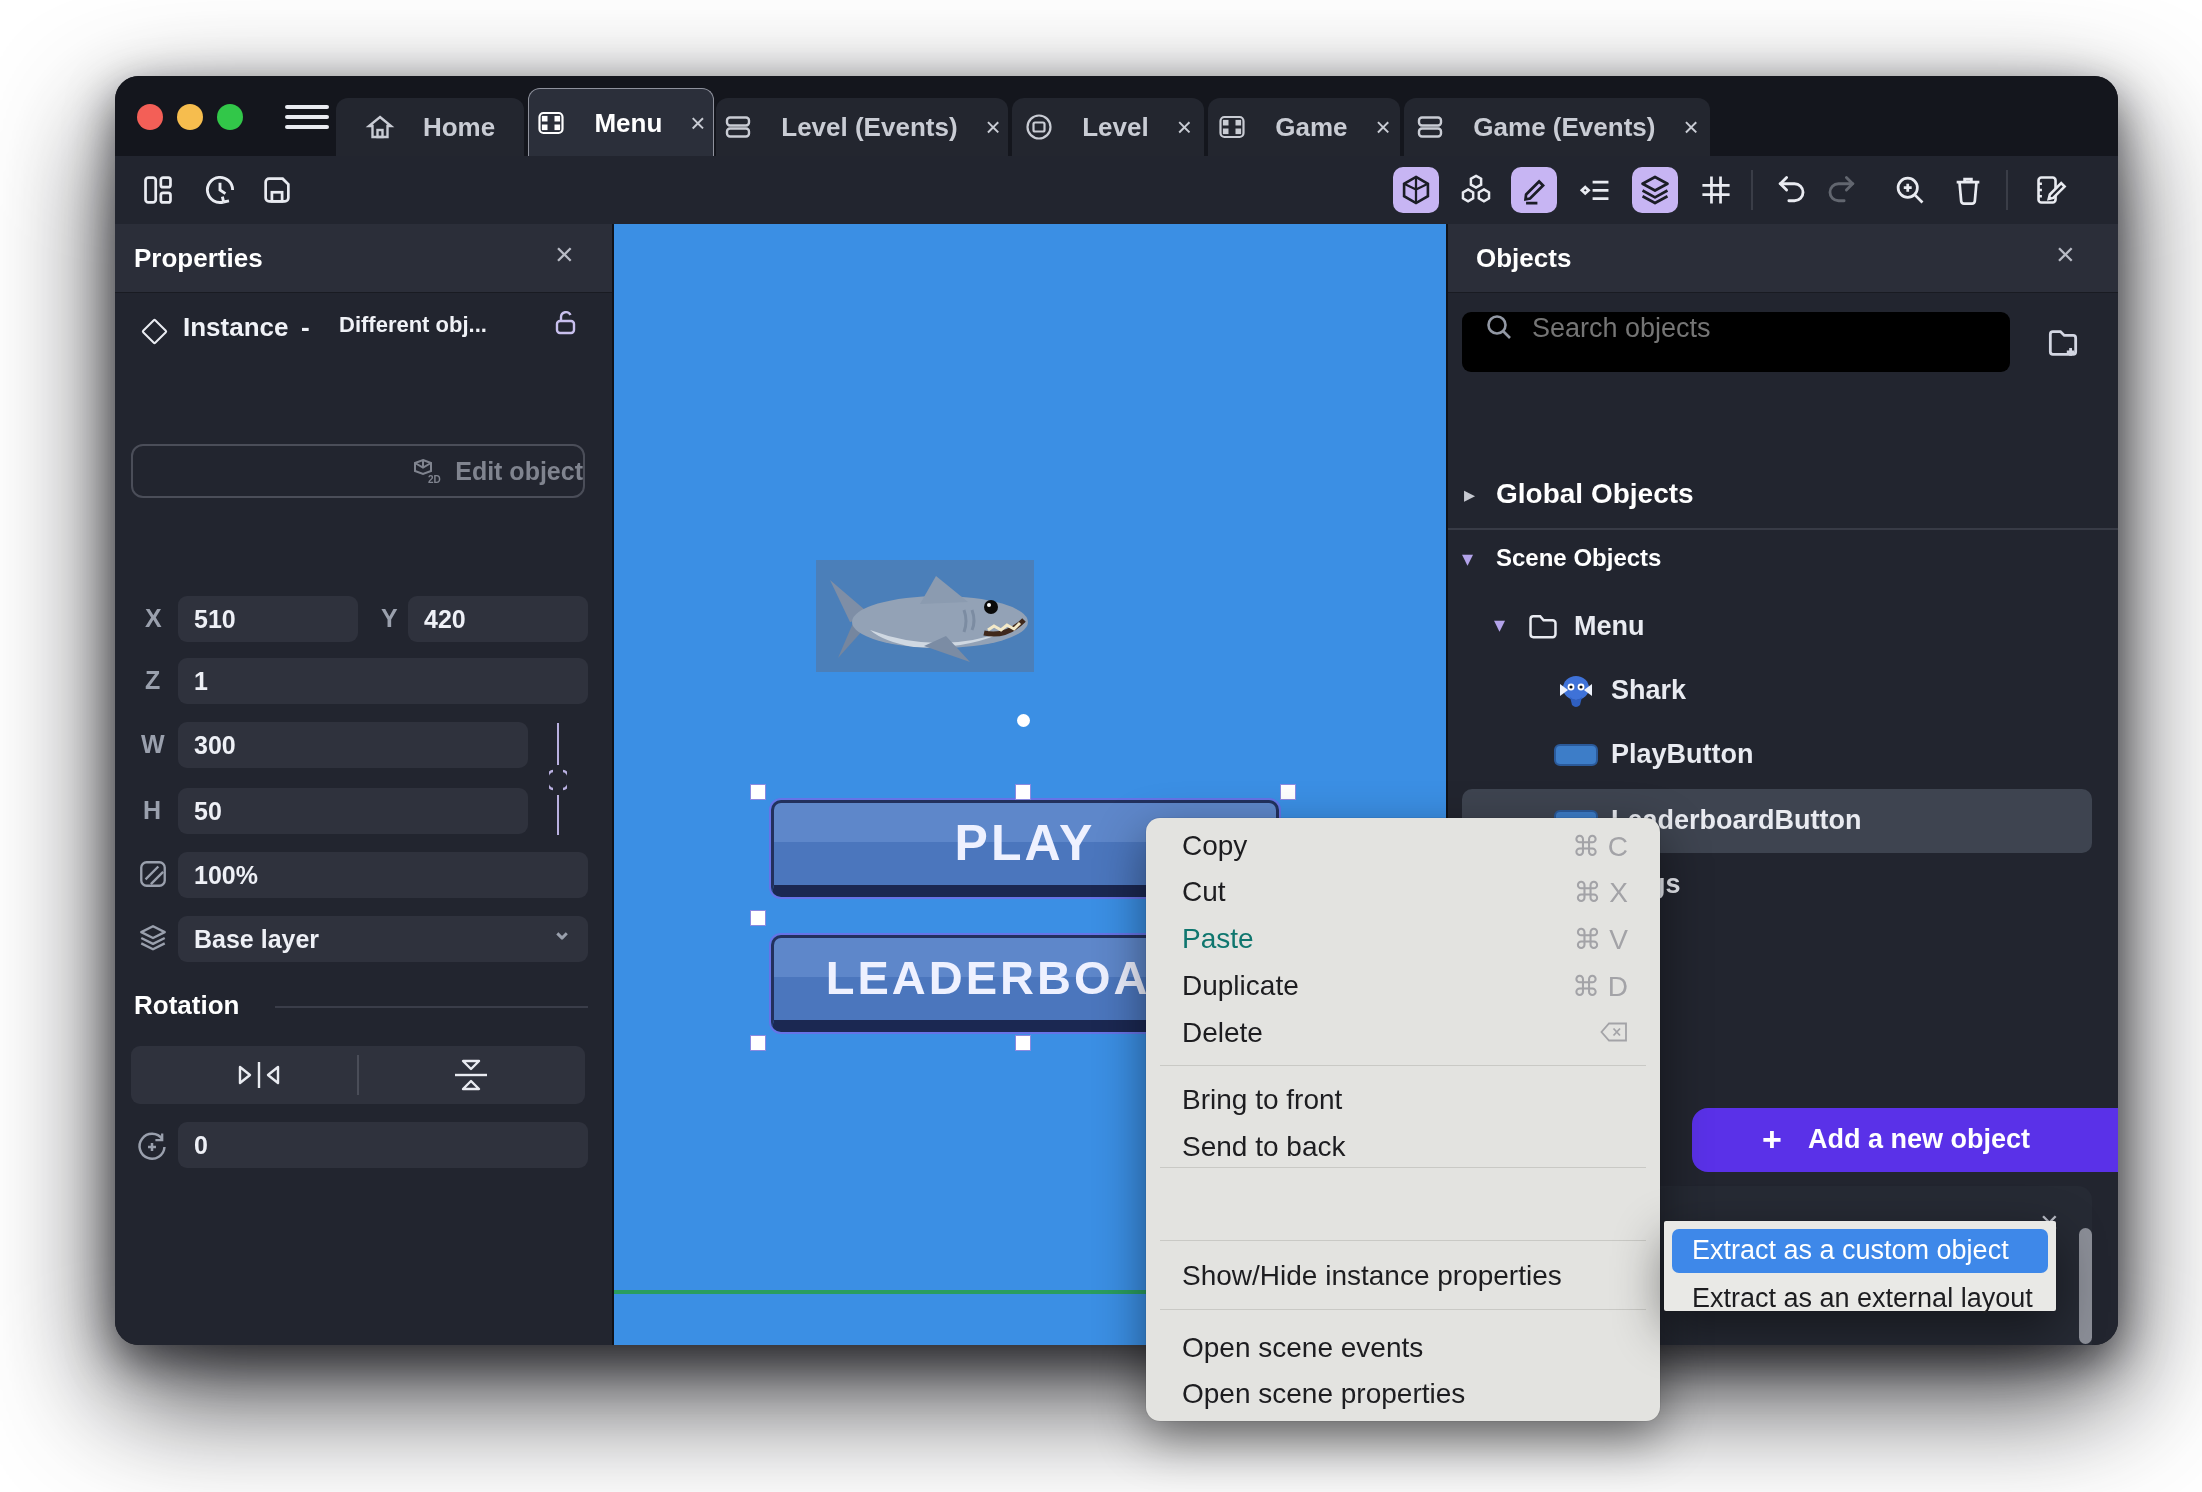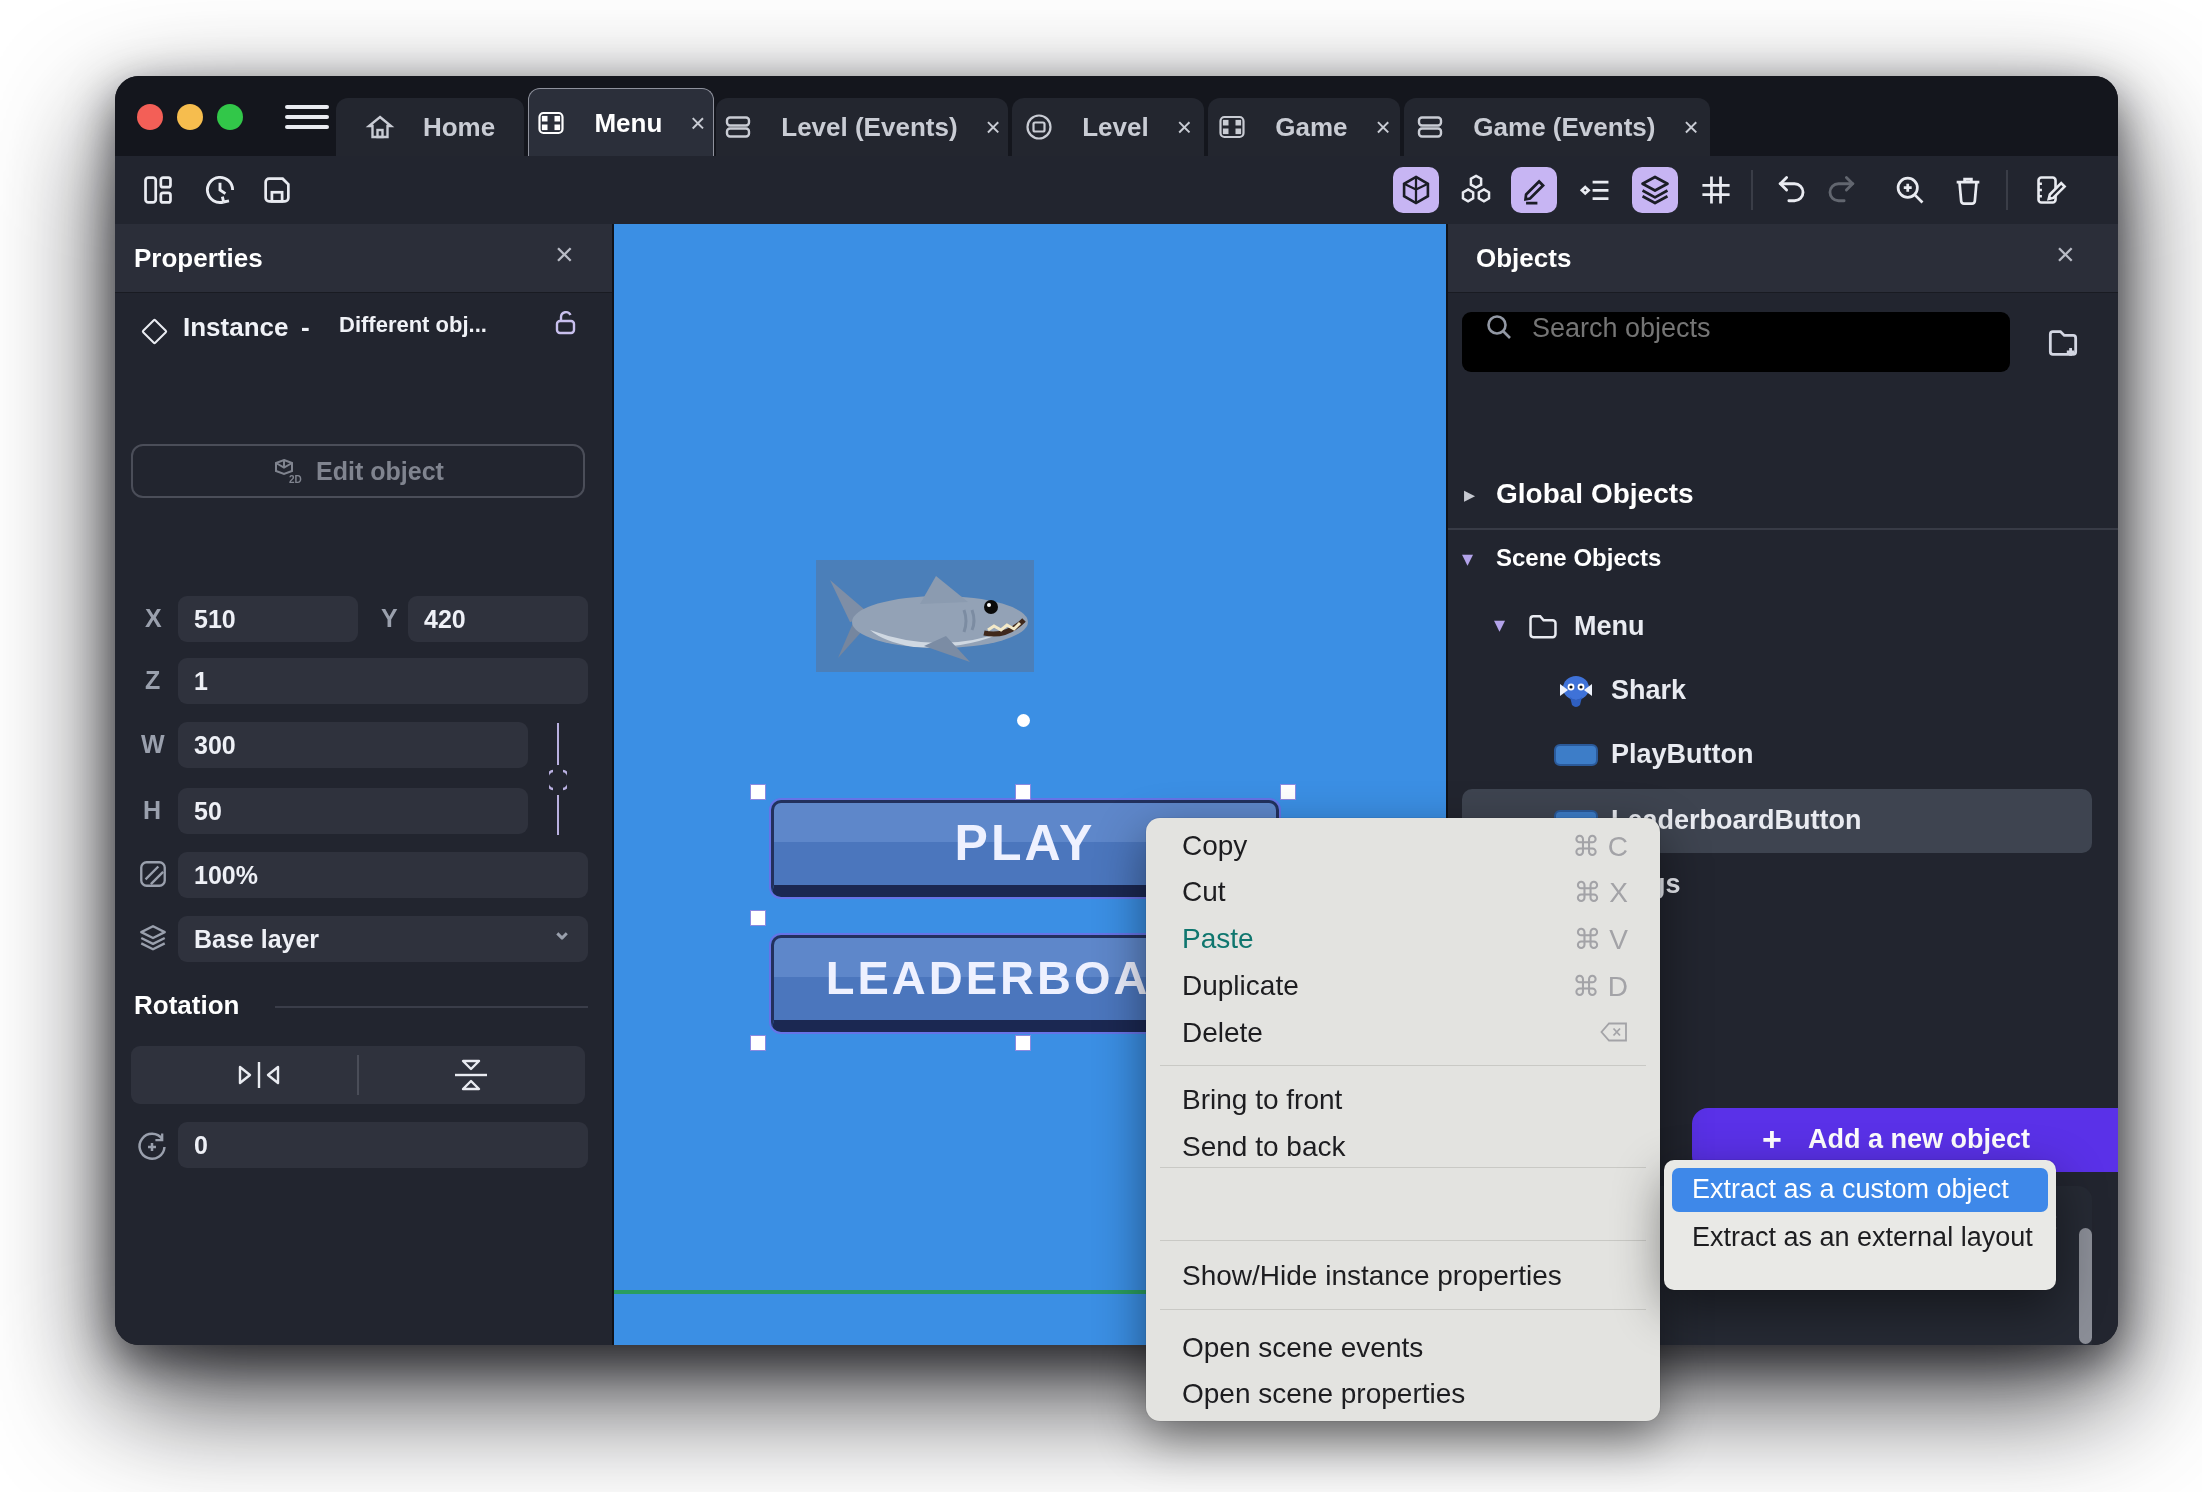--- a/index.html
+++ b/index.html
@@ -247,21 +247,21 @@
     <span class="abs" style="left:68px;top:88px;color:#f0f2f7;font-size:26px;font-weight:600;">Instance</span>
     <span class="abs" style="left:186px;top:88px;color:#f0f2f7;font-size:26px;font-weight:600;">-</span>
     <span class="abs" style="left:224px;top:88px;color:#f0f2f7;font-size:22px;font-weight:600;">Different obj...</span>
     <span class="abs" style="left:436px;top:84px;">
       <svg width="30" height="30" viewBox="0 0 30 30" fill="none" stroke="#c9c0ee" stroke-width="2.4">
           <rect x="6" y="13" width="17" height="12" rx="3"></rect>
           <path d="M10 13 V9 a5 5 0 0 1 9.5 -2"></path>
         </svg>
     </span>
 
-    <div class="abs" style="left:16px;top:296px;width:454px;height:54px;border:2px solid #4b4e59;border-radius:12px;box-sizing:border-box;display:flex;align-items:center;justify-content:center;gap:14px;top:220px;">
+    <div class="abs" style="left:16px;top:296px;width:454px;height:54px;border:2px solid #4b4e59;border-radius:12px;box-sizing:border-box;display:flex;align-items:center;justify-content:flex-end;gap:14px;top:220px;">
       <span>
           <svg width="30" height="30" viewBox="0 0 30 30" fill="none" stroke="#80848f" stroke-width="2">
             <path d="M12 4 l8 3 v8 l-8 3 l-8 -3 V7 Z"></path>
             <path d="M12 4 v7.5 M4 7 l8 4.5 l8 -4.5"></path>
             <text x="17" y="27" fill="#80848f" stroke="none" font-size="10" font-weight="bold">2D</text>
           </svg>
         </span>
       <span style="color:#80848f;font-size:25px;font-weight:700;">Edit object</span>
     </div>
 
@@ -487,20 +487,20 @@
   <div class="mi" style="top:266px;">Bring to front</div>
   <div class="mi" style="top:313px;">Send to back</div>
   <div class="mdiv" style="top:349px;"></div>
   <div class="mdiv" style="top:422px;"></div>
   <div class="mi" style="top:442px;">Show/Hide instance properties</div>
   <div class="mdiv" style="top:491px;"></div>
   <div class="mi" style="top:514px;">Open scene events</div>
   <div class="mi" style="top:560px;">Open scene properties</div>
 </div>
 
-<div class="abs menu" style="left:1664px;top:1160px;width:392px;height:130px;background:#e9e9e6;border-radius:10px;z-index:60;">
+<div class="abs menu" style="left:1664px;top:1221px;width:392px;height:90px;background:#e9e9e6;border-radius:2px;z-index:60;">
   <div class="abs" style="left:8px;top:8px;width:376px;height:44px;background:#3e88e9;border-radius:7px;">
     <span class="abs" style="left:20px;top:6px;font-size:27px;color:#ffffff;">Extract as a custom object</span>
   </div>
   <div class="abs" style="left:8px;top:56px;width:376px;height:44px;">
     <span class="abs" style="left:20px;top:6px;font-size:27px;color:#1d1d20;">Extract as an external layout</span>
   </div>
 </div>
 
 </body></html>

